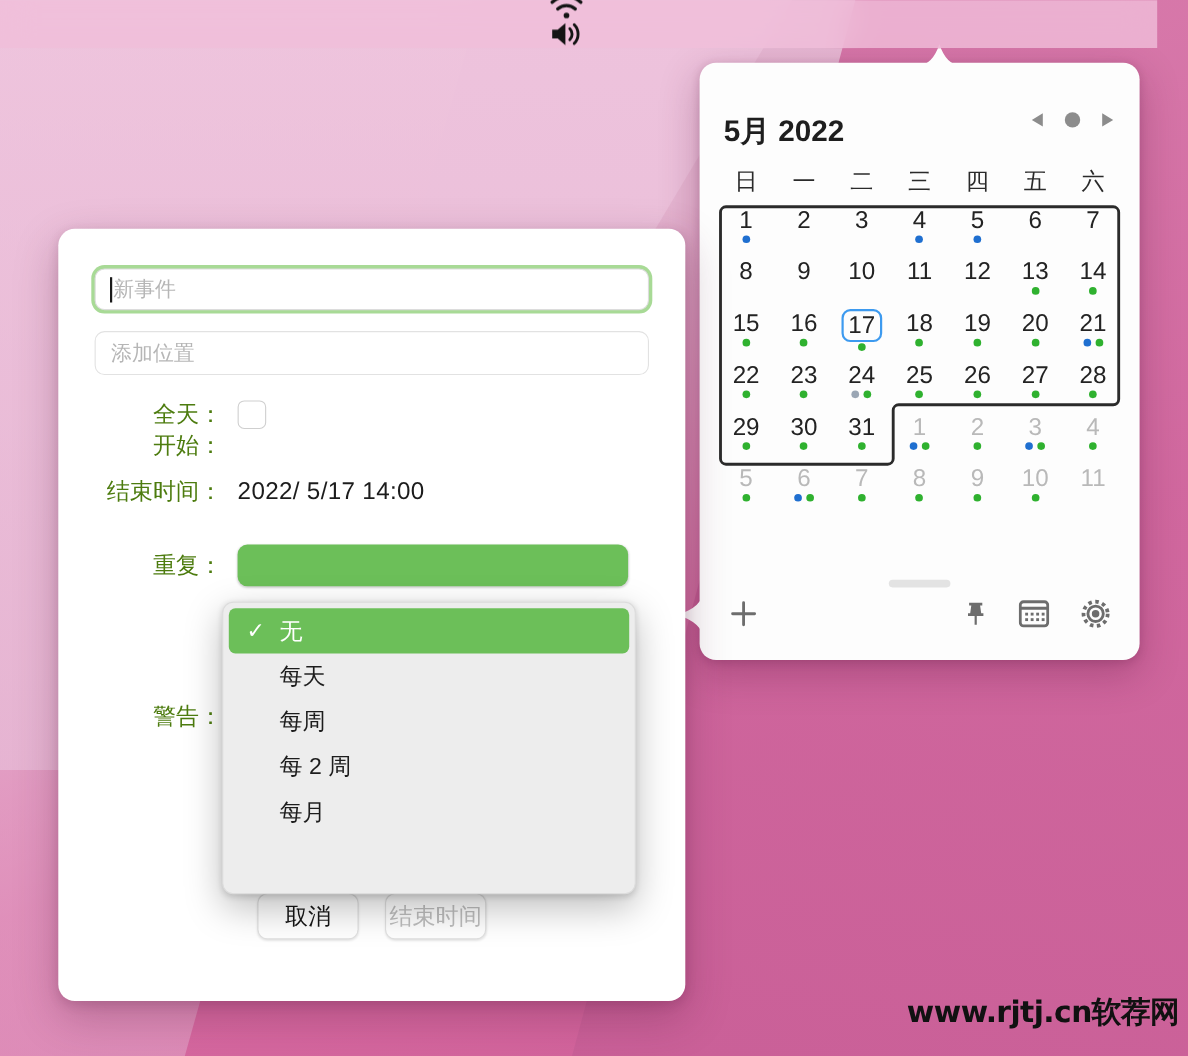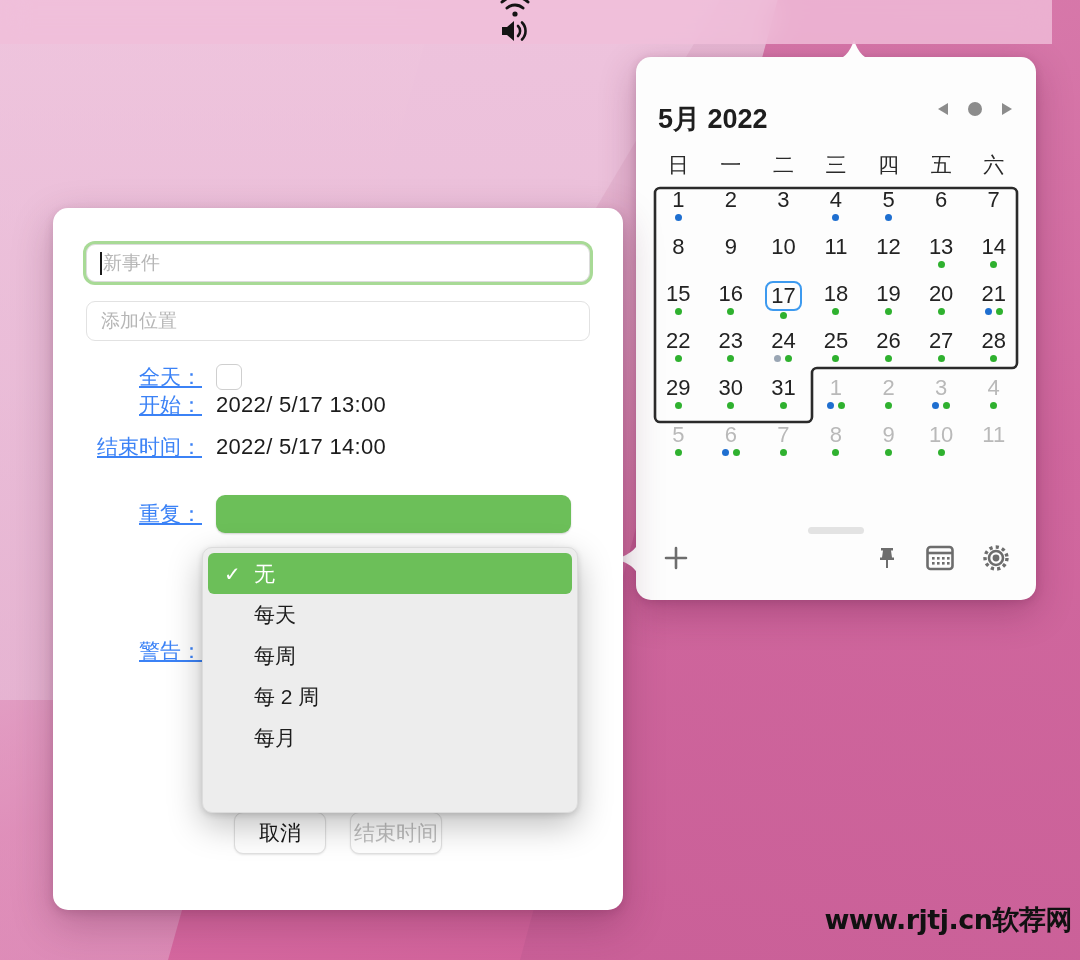--- a/index.html
+++ b/index.html
@@ -145,22 +145,22 @@
   .caret {
     display:inline-block; width:2px; height:23px; background:#1a1a1a;
     margin-right:1px;
   }
   #location-field { margin-top:16px; }
 
   .row {
     display:flex; align-items:center; margin-top:18px; padding-left:33px;
   }
   .row-label {
-    width:130px; text-align:right; font-size:21px; color:#3b82f6;
-    padding-right:14px; white-space:nowrap;text-decoration:underline;
+    width:130px; text-align:right; font-size:21px; color:#4d7c0f;
+    padding-right:14px; white-space:nowrap;
   }
   .row-value { font-size:22px; color:#1c1c1c; letter-spacing:0.3px; }
   .checkbox {
     width:26px; height:26px; border:1px solid #cfcfcf; border-radius:6px; background:#fff;
   }
   #row-allday { margin-top:22px; }
   #row-start { margin-top:0; }
   #row-end { margin-top:14px; }
   #row-repeat { margin-top:34px; }
   #row-alert { margin-top:100px; }
@@ -650,21 +650,20 @@
     <span>添加位置</span>
   </div>
 
   <div class="row" id="row-allday">
     <div class="row-label">全天：</div>
     <div class="checkbox"></div>
   </div>
 
   <div class="row" id="row-start">
     <div class="row-label">开始：</div>
-    <div class="row-value">2022/  5/17 13:00</div>
   </div>
 
   <div class="row" id="row-end">
     <div class="row-label">结束时间：</div>
     <div class="row-value">2022/  5/17 14:00</div>
   </div>
 
   <div class="row" id="row-repeat">
     <div class="row-label">重复：</div>
     <div class="pill"></div>

